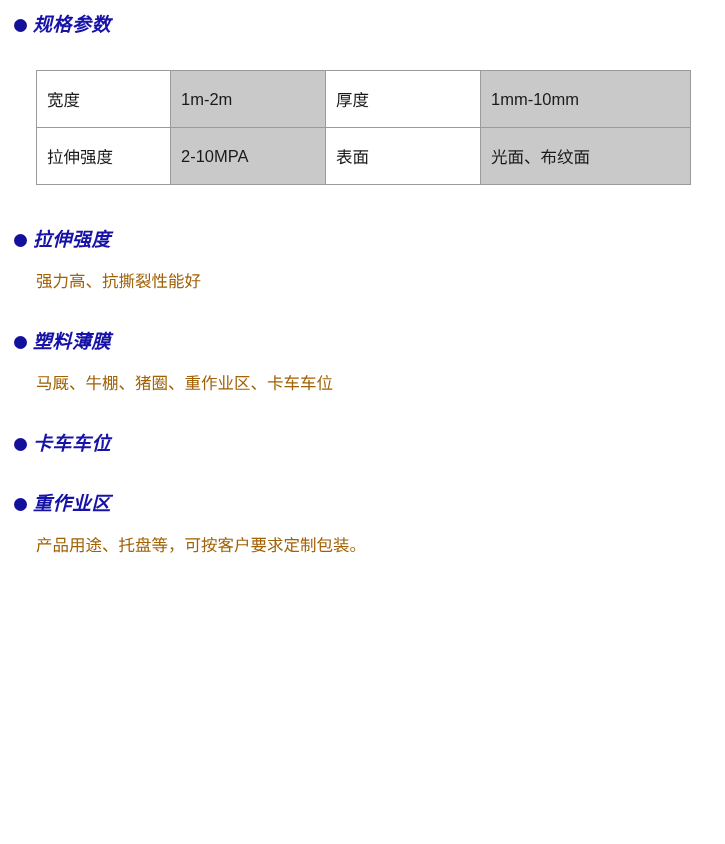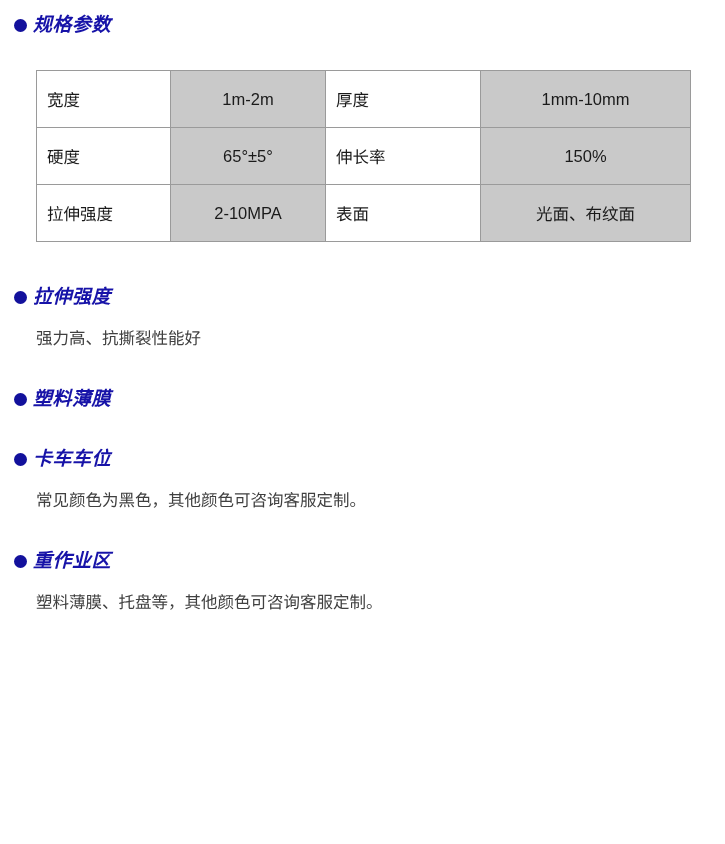--- a/index.html
+++ b/index.html
@@ -46,21 +46,21 @@
     line-height: 22px;
     letter-spacing: 0.5px;
     white-space: nowrap;
   }
 
   
   .para {
     margin: 18px 0 0 36px;
     font-size: 16.5px;
     line-height: 24px;
-    color: #404040;
+    color: #a16207;
   }
 
   .gap-big { height: 44px; }
   .gap-mid { height: 38px; }
 
   
   .table-wrap {
     margin: 34px 0 0 36px;
   }
   table.spec {
@@ -77,21 +77,20 @@
     vertical-align: middle;
     box-sizing: border-box;
   }
   td.label {
     background: #ffffff;
     text-align: left;
     padding-left: 16px;
   }
   td.value {
     background: #c9c9c9;
-    text-align: center;
   }
   col.c1 { width: 134px; }
   col.c2 { width: 155px; }
   col.c3 { width: 155px; }
   col.c4 { width: 210px; }
 
   sup.unit {
     font-size: 11px;
     vertical-align: super;
     line-height: 0;
@@ -116,26 +115,20 @@
           <col class="c4">
       </colgroup>
       <tbody>
         <tr>
           <td class="label">宽度</td>
           <td class="value">1m-2m</td>
           <td class="label">厚度</td>
           <td class="value"><span>1mm-10mm</span><sup class="unit"></sup></td>
         </tr>
         <tr>
-          <td class="label">硬度</td>
-          <td class="value">65°±5°</td>
-          <td class="label">伸长率</td>
-          <td class="value"><span>150%</span><sup class="unit"></sup></td>
-        </tr>
-        <tr>
           <td class="label">拉伸强度</td>
           <td class="value">2-10MPA</td>
           <td class="label">表面</td>
           <td class="value"><span>光面、布纹面</span><sup class="unit"></sup></td>
         </tr>
       </tbody>
     </table>
   </div>
 
   <div class="gap-big"></div>
@@ -145,30 +138,30 @@
     <span class="section-title">拉伸强度</span>
   </div>
   <p class="para">强力高、抗撕裂性能好</p>
 
   <div class="gap-mid"></div>
 
   <div class="section-head">
     <span class="bullet"></span>
     <span class="section-title">塑料薄膜</span>
   </div>
+  <p class="para">马厩、牛棚、猪圈、重作业区、卡车车位</p>
 
   <div class="gap-mid"></div>
 
   <div class="section-head">
     <span class="bullet"></span>
     <span class="section-title">卡车车位</span>
   </div>
-  <p class="para">常见颜色为黑色，其他颜色可咨询客服定制。</p>
 
   <div class="gap-mid"></div>
 
   <div class="section-head">
     <span class="bullet"></span>
     <span class="section-title">重作业区</span>
   </div>
-  <p class="para">塑料薄膜、托盘等，其他颜色可咨询客服定制。</p>
+  <p class="para">产品用途、托盘等，可按客户要求定制包装。</p>
 
 </div>
 
 </body></html>

